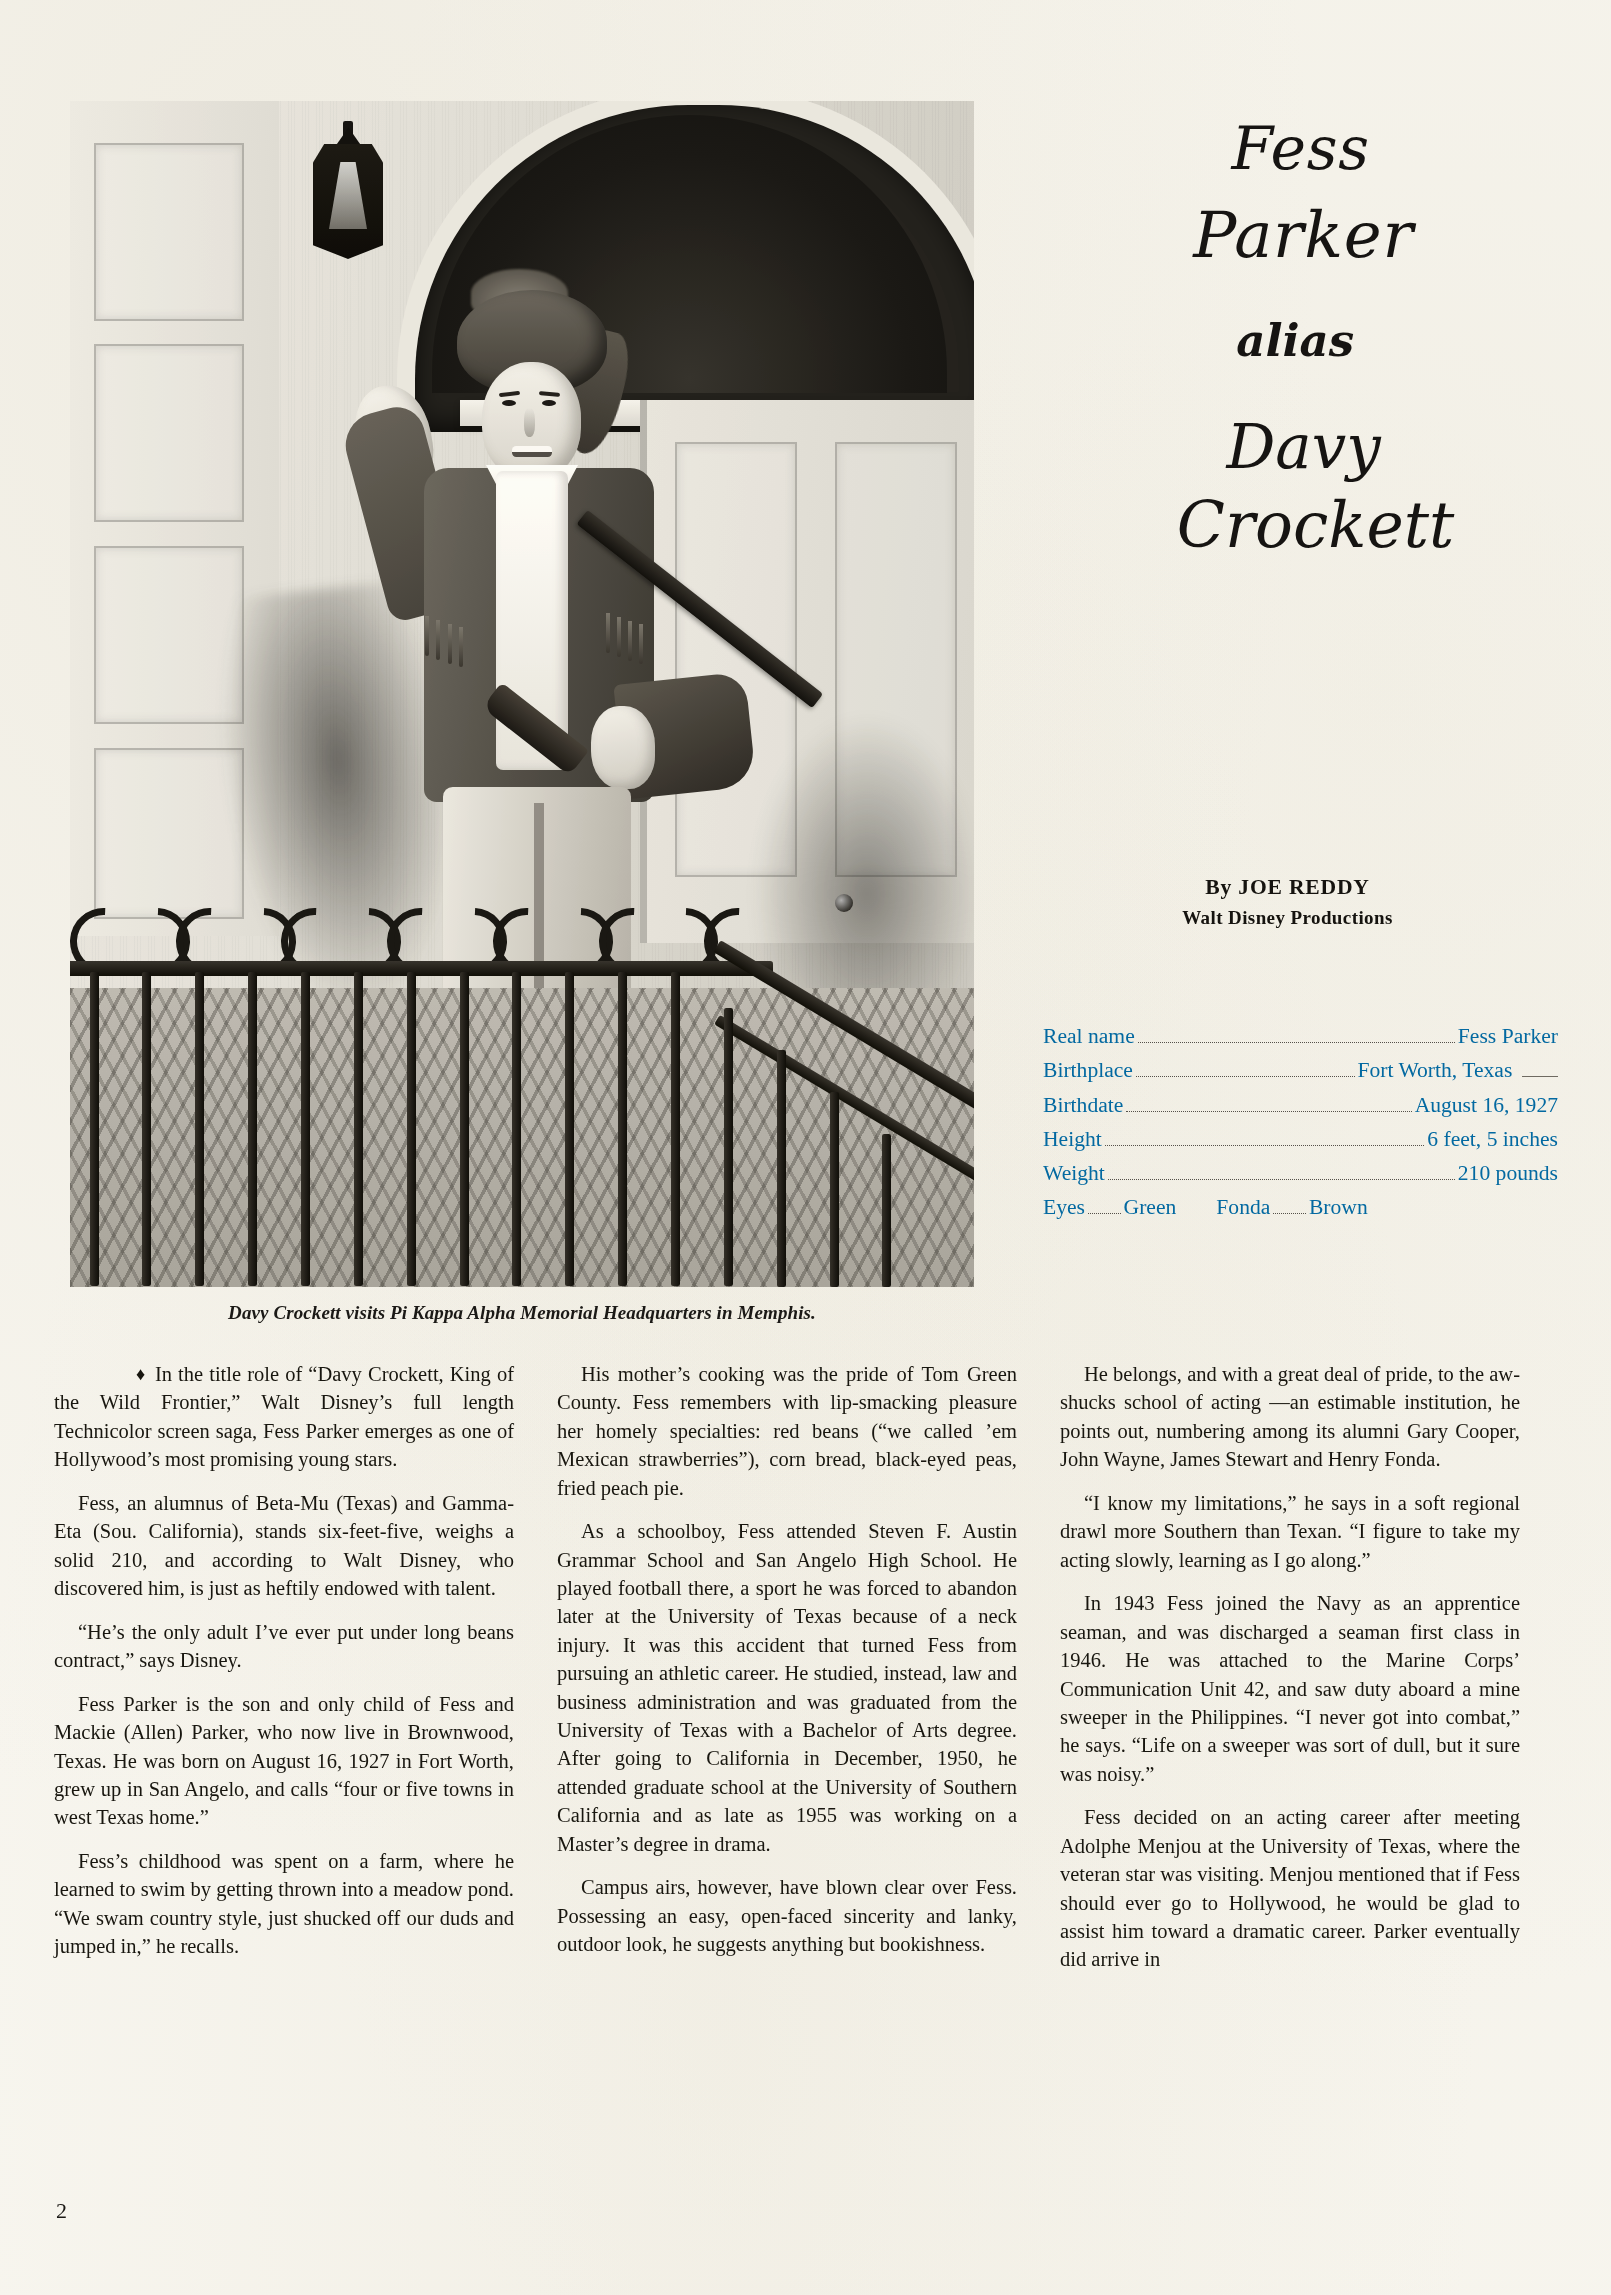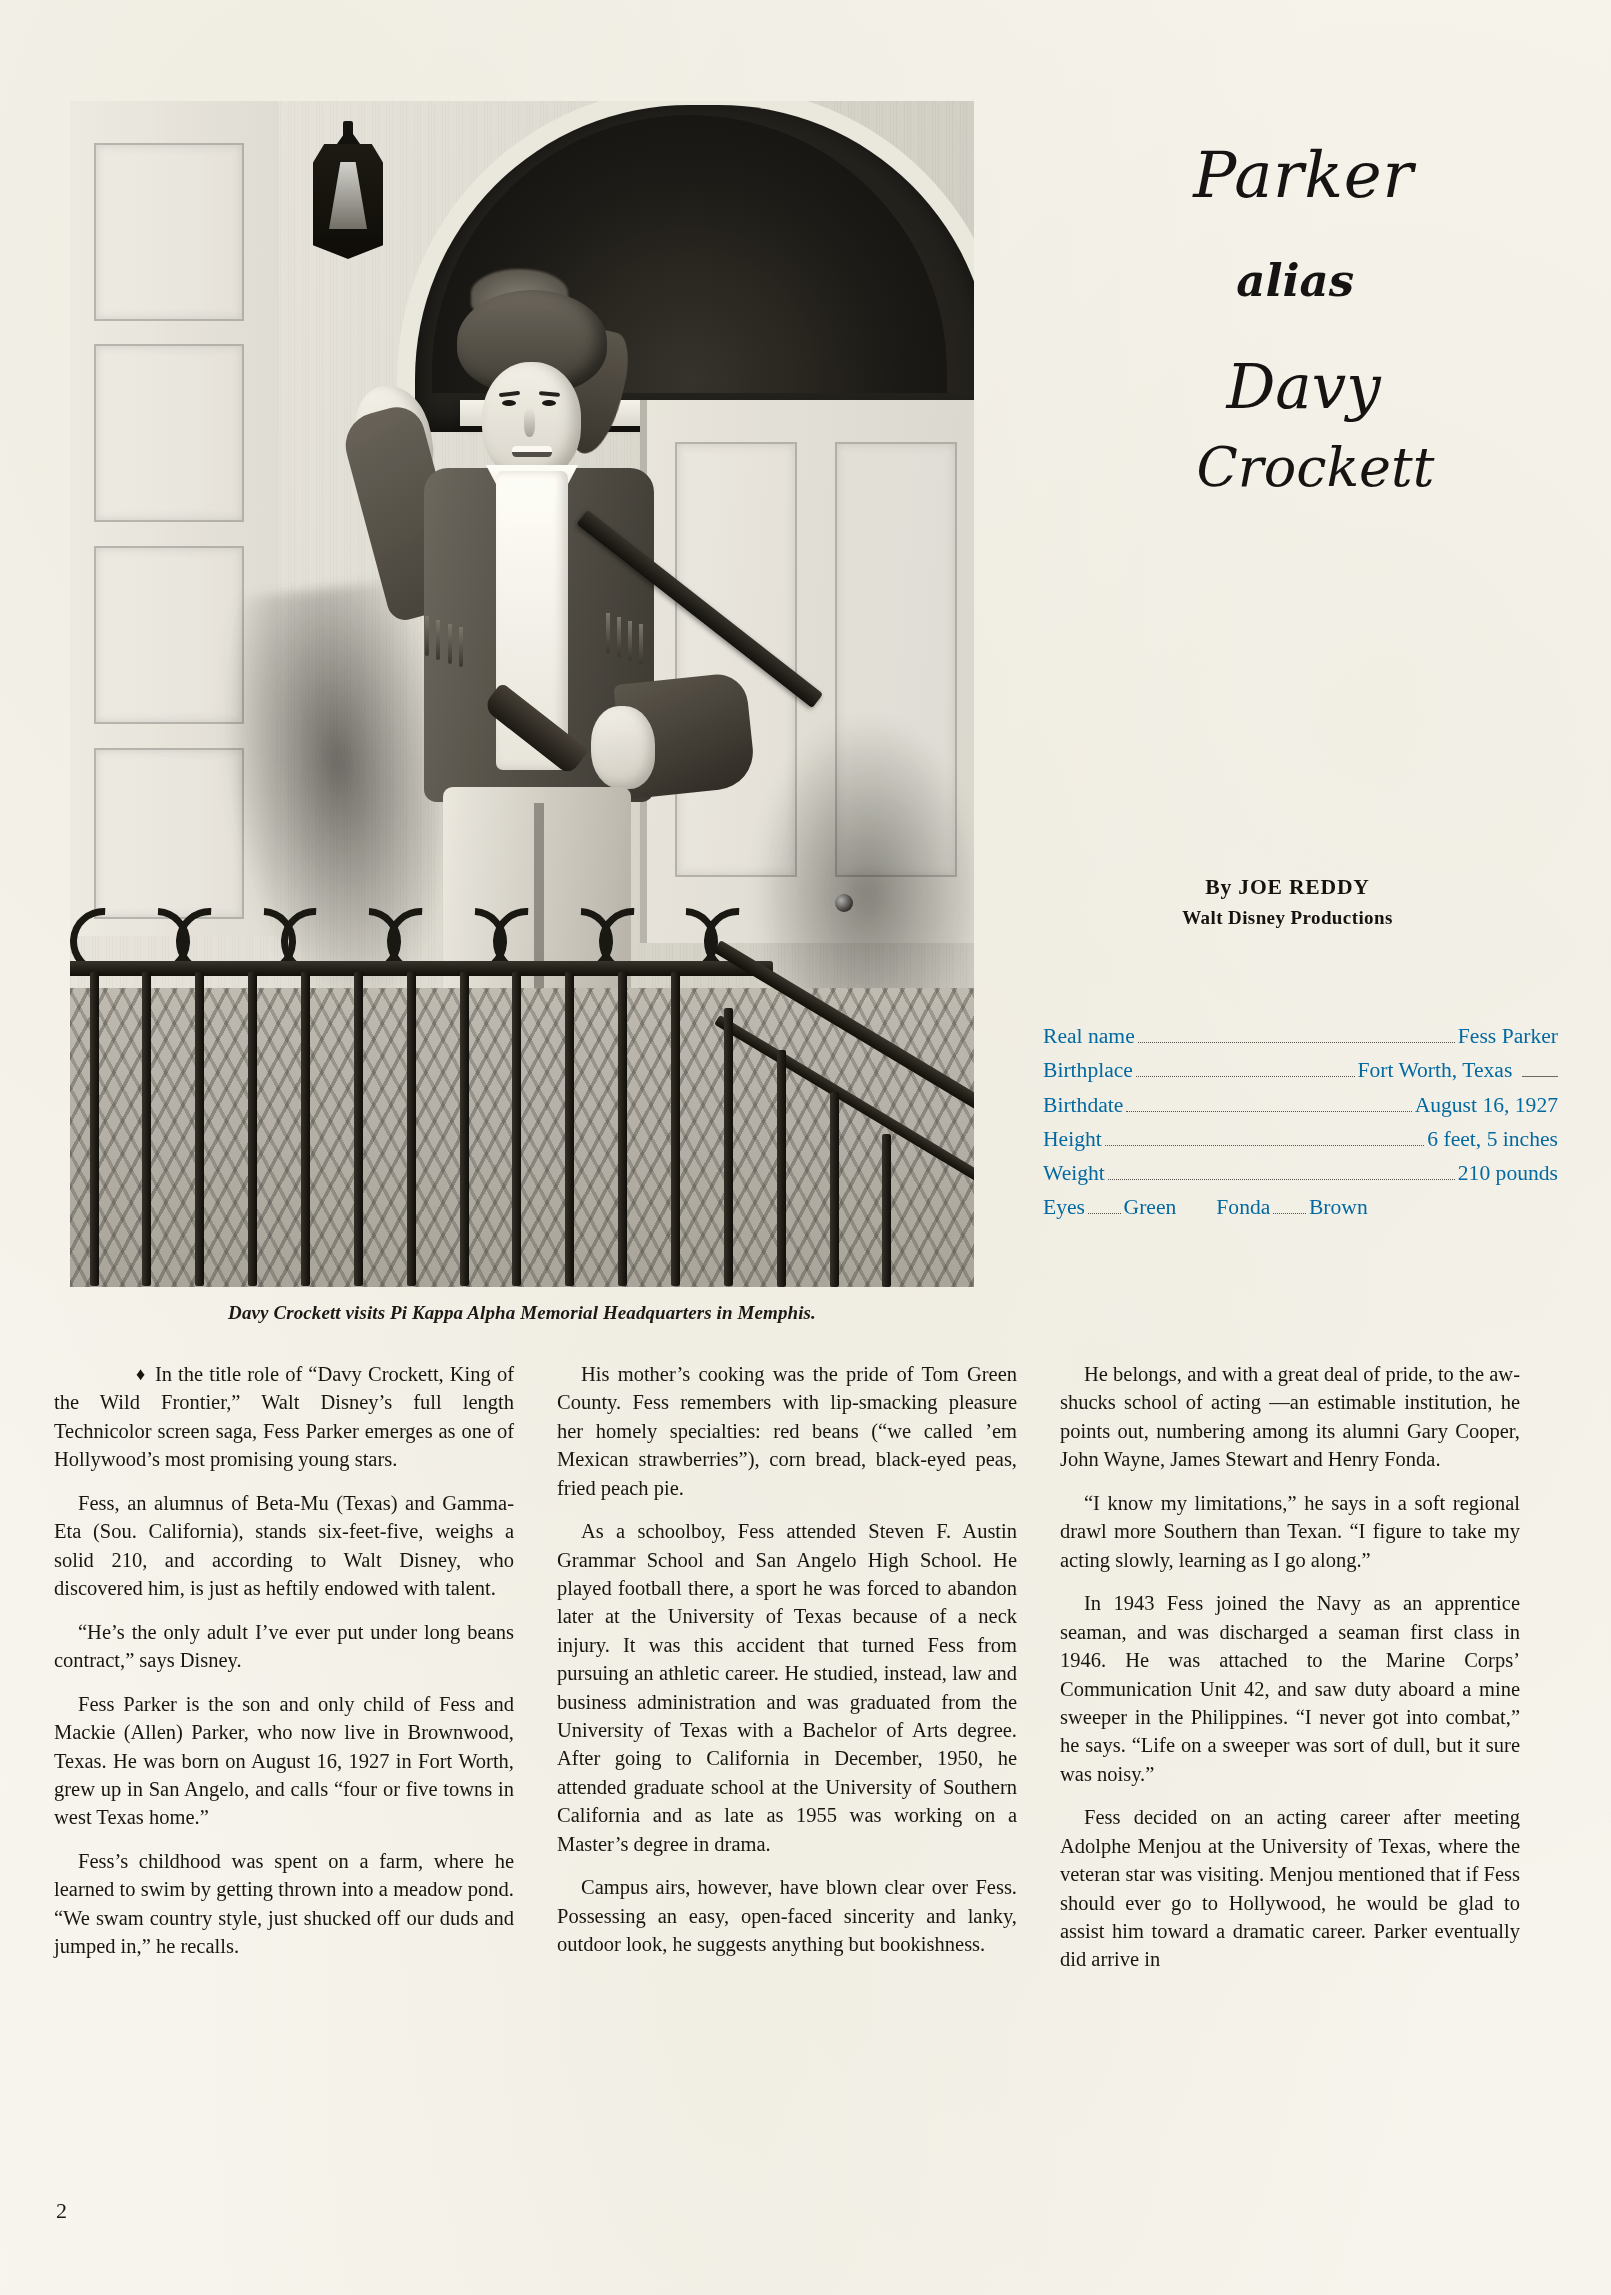--- a/index.html
+++ b/index.html
@@ -341,21 +341,21 @@
     font-family: "DejaVu Serif", serif;
     font-style: italic;
     color: #161412;
     line-height: 1.0;
     white-space: nowrap;
   }
   .script-fess   { font-size: 60px; letter-spacing: 0.7px; margin-left: 26.4px; }
   .script-parker { font-size: 64px; letter-spacing: 0.7px; margin-top: 25px; margin-left: 32px; }
   .script-alias  { font-size: 45px; margin-top: 51px; margin-left: 15.3px; font-weight: bold; }
   .script-davy   { font-size: 61px; margin-top: 53px; margin-left: 32px; }
-  .script-crockett { font-size: 54px; margin-top: 24px; margin-left: 56px; }
+  .script-crockett { font-size: 63px; margin-top: 17px; margin-left: 56px; }
 
   .byline {
     position: absolute;
     left: 1023px;
     top: 875px;
     width: 529px;
     text-align: center;
     color: #15130f;
   }
   .byline-author {
@@ -556,20 +556,21 @@
         <div class="baluster" style="left:707px; height:237px; top:153px;"></div>
         <div class="baluster" style="left:760px; height:195px; top:195px;"></div>
         <div class="baluster" style="left:812px; height:153px; top:237px;"></div>
       </div>
     </div>
   </div>
 
   <div class="caption">Davy Crockett visits Pi Kappa Alpha Memorial Headquarters in Memphis.</div>
 
   <div class="masthead">
+    <div class="script-line script-fess">Fess</div>
     <div class="script-line script-parker">Parker</div>
     <div class="script-line script-alias">alias</div>
     <div class="script-line script-davy">Davy</div>
     <div class="script-line script-crockett">Crockett</div>
   </div>
 
   <div class="byline">
     <div class="byline-author">By  JOE REDDY</div>
     <div class="byline-org">Walt Disney Productions</div>
   </div>

